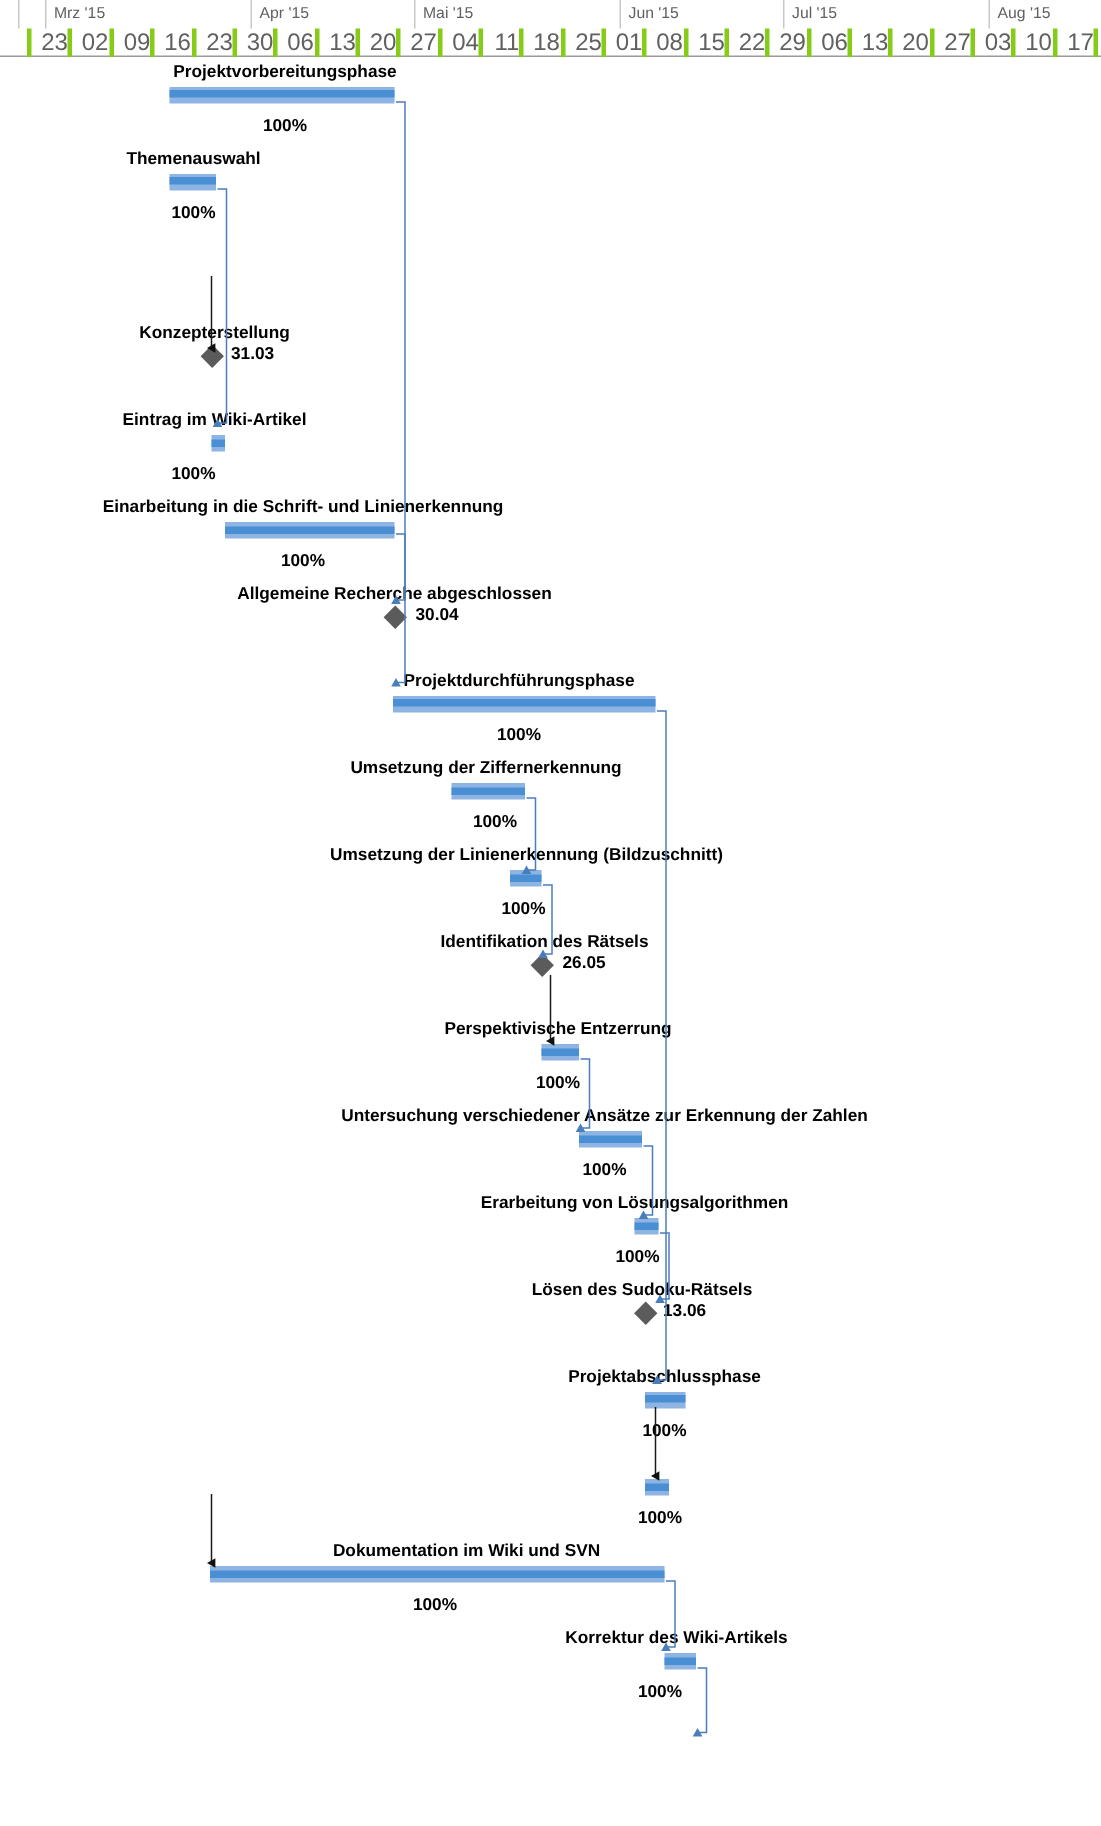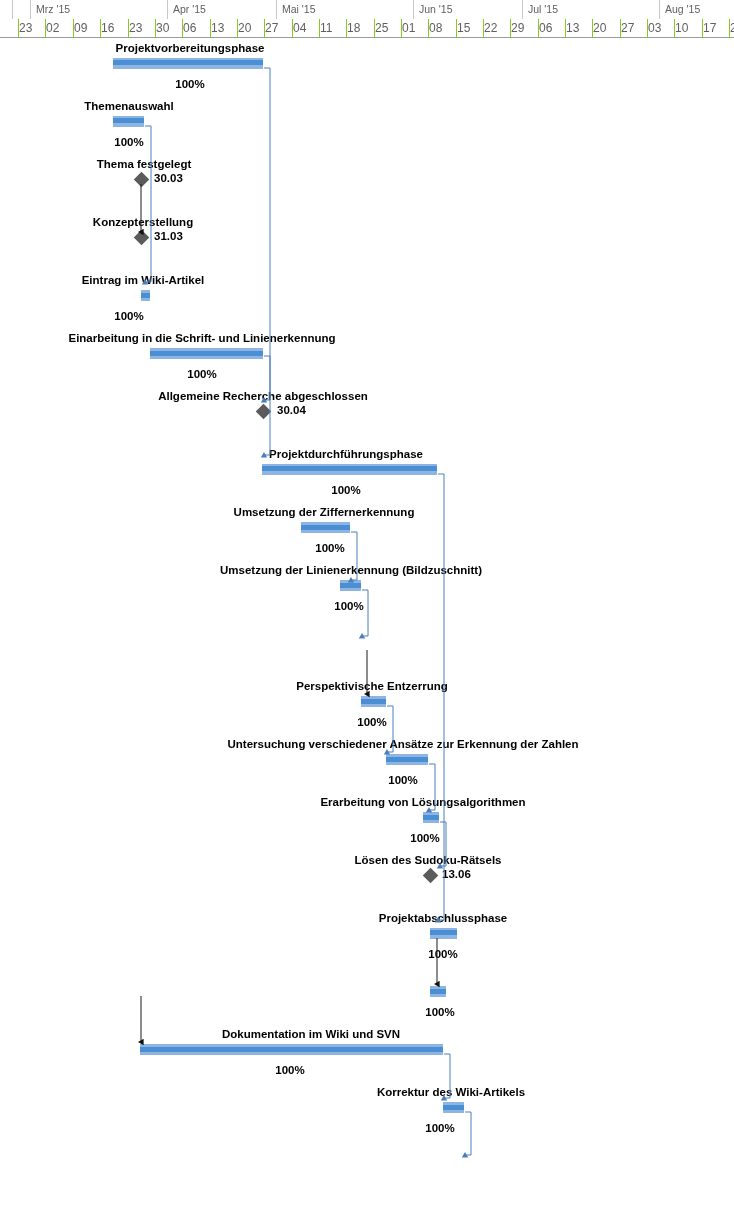--- a/index.html
+++ b/index.html
@@ -18,23 +18,23 @@
     border-bottom:1px solid #9a9a9a;
   }
   #months-row{
     position:absolute; left:0; top:0; width:734px; height:19px;margin-left:12px;
   }
   #days-row{
     position:absolute; left:0; top:19px; width:734px; height:19px;
   }
   .tick-cell{
     position:absolute; top:0; height:19px;
-    font-size:12px; color:#606060;
-    line-height:19px; text-align:left;
-    border-left:1px solid #84cc16;
+    font-size:16px; color:#606060;
+    line-height:19px; text-align:right;
+    border-left:3px solid #84cc16;
   }
   .month-cell{
     position:absolute; top:0; height:19px;
     font-size:10.5px; color:#606060;
     line-height:19px;
     padding-left:5px;
     border-left:1px solid #c8c8c8;
     white-space:nowrap;
   }
   .month-cell.nolabel{ color:transparent; }
@@ -157,25 +157,20 @@
         <div class="task-label" style="left: 190px; top: 4px;">Projektvorbereitungsphase</div>
         <div class="bar summary" style="left: 113px; width: 150px; top: 20px;"></div>
         <div class="pct-label" style="left: 190px; top: 40px;">100%</div>
       </div>
       <div class="task-row" style="top: 0px;">
         <div class="task-label" style="left: 129px; top: 62px;">Themenauswahl</div>
         <div class="bar summary" style="left: 113px; width: 31px; top: 78px;"></div>
         <div class="pct-label" style="left: 129px; top: 98px;">100%</div>
       </div>
       <div class="task-row" style="top: 0px;">
-        <div class="task-label" style="left: 144px; top: 120px;">Thema festgelegt</div>
-        <div class="milestone" style="left: 136px; top: 136px; background: rgb(91, 91, 91);"></div>
-        <div class="ms-date" style="left: 154px; top: 134px;">30.03</div>
-      </div>
-      <div class="task-row" style="top: 0px;">
         <div class="task-label" style="left: 143px; top: 178px;">Konzepterstellung</div>
         <div class="milestone" style="left: 136px; top: 194px; background: rgb(91, 91, 91);"></div>
         <div class="ms-date" style="left: 154px; top: 192px;">31.03</div>
       </div>
       <div class="task-row" style="top: 0px; text-align: center;">
         <div class="task-label" style="left: 143px; top: 236px;">Eintrag im Wiki-Artikel</div>
         <div class="bar" style="left: 141px; width: 9px; top: 252px;"></div>
         <div class="pct-label" style="left: 129px; top: 272px;">100%</div>
       </div>
       <div class="task-row" style="top: 0px;">
@@ -195,20 +190,25 @@
       </div>
       <div class="task-row" style="top: 0px;">
         <div class="task-label" style="left: 324px; top: 468px;">Umsetzung der Ziffernerkennung</div>
         <div class="bar" style="left: 301px; width: 49px; top: 484px;"></div>
         <div class="pct-label" style="left: 330px; top: 504px;">100%</div>
       </div>
       <div class="task-row" style="top: 0px;">
         <div class="task-label" style="left: 351px; top: 526px;">Umsetzung der Linienerkennung (Bildzuschnitt)</div>
         <div class="bar" style="left: 340px; width: 21px; top: 542px;"></div>
         <div class="pct-label" style="left: 349px; top: 562px;">100%</div>
+      </div>
+      <div class="task-row" style="top: 0px;">
+        <div class="task-label" style="left: 363px; top: 584px;">Identifikation des Rätsels</div>
+        <div class="milestone" style="left: 356px; top: 600px; background: rgb(91, 91, 91);"></div>
+        <div class="ms-date" style="left: 375px; top: 598px;">26.05</div>
       </div>
       <div class="task-row" style="top: 0px;">
         <div class="task-label" style="left: 372px; top: 642px;">Perspektivische Entzerrung</div>
         <div class="bar" style="left: 361px; width: 25px; top: 658px;"></div>
         <div class="pct-label" style="left: 372px; top: 678px;">100%</div>
       </div>
       <div class="task-row" style="top: 0px;">
         <div class="task-label" style="left: 403px; top: 700px;">Untersuchung verschiedener Ansätze zur Erkennung der Zahlen</div>
         <div class="bar" style="left: 386px; width: 42px; top: 716px;"></div>
         <div class="pct-label" style="left: 403px; top: 736px;">100%</div>

